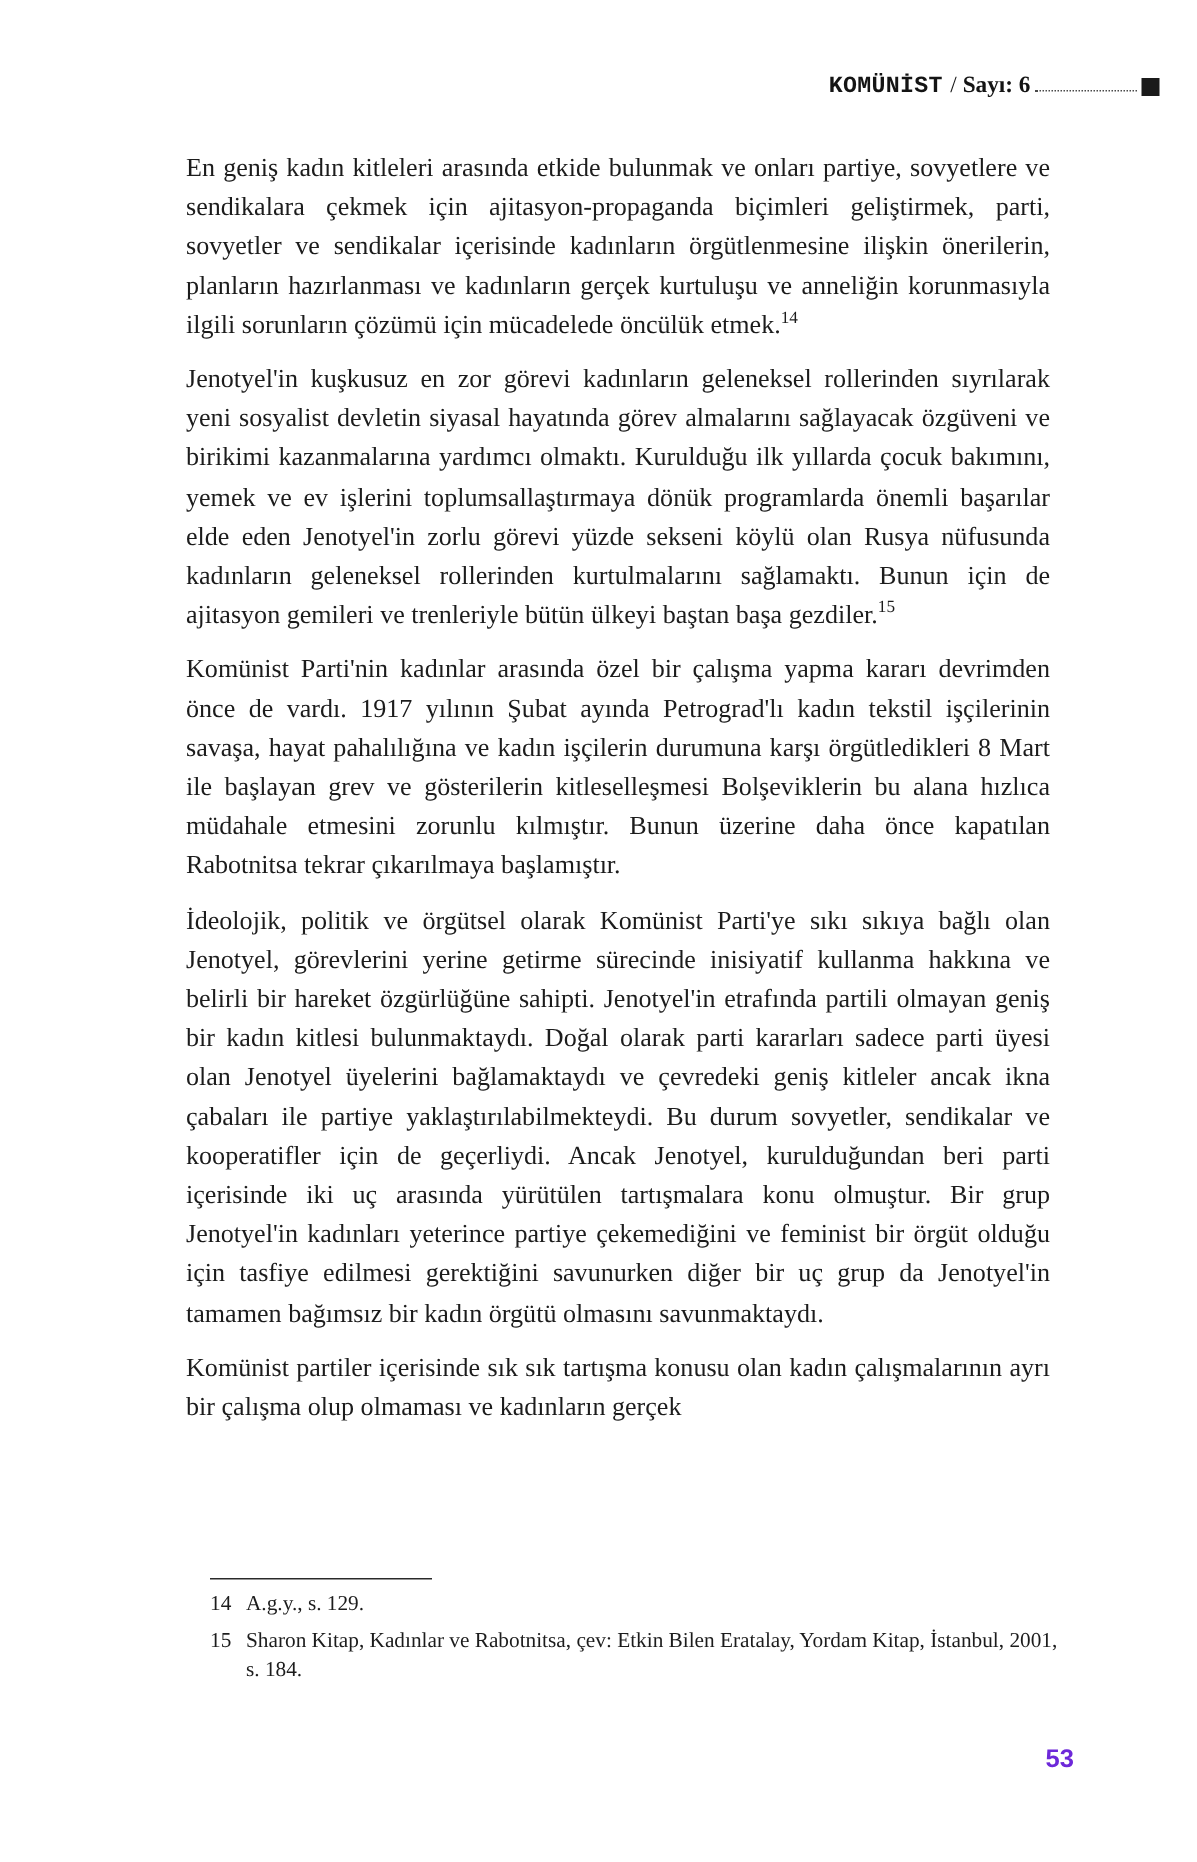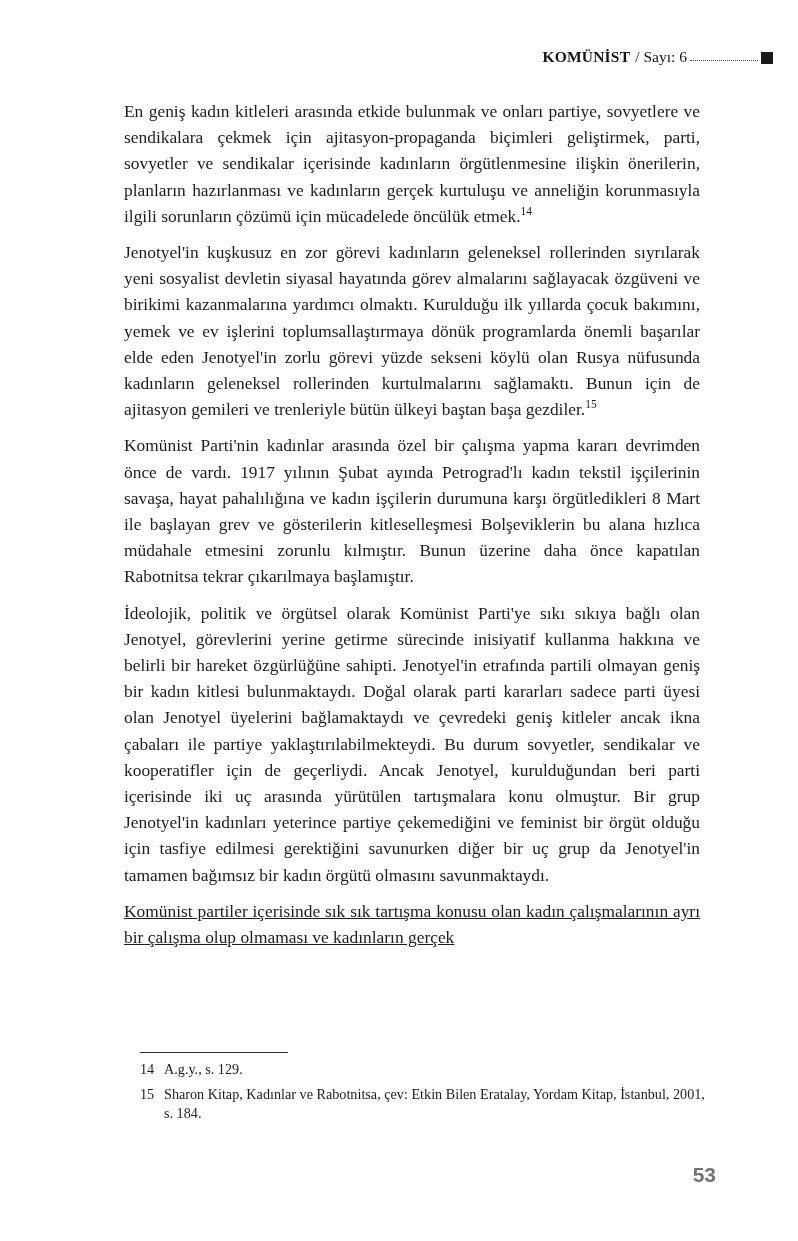--- a/index.html
+++ b/index.html
@@ -29,37 +29,37 @@
     position: absolute;
     left: 140px;
     top: 44px;
     width: 633px;
     height: 26px;
     display: flex;
     align-items: center;
     justify-content: flex-end;
   }
   .header-title {
-    font-family: Liberation Serif, serif;
+    font-family: Liberation Mono, monospace;
     font-weight: bold;
     font-size: 15.5px;
     letter-spacing: 0.2px;
     color: #141414;
     white-space: nowrap;
   }
   .header-sep {
     font-family: "Liberation Serif", serif;
     font-weight: normal;
     font-size: 15.5px;
     color: #141414;
     margin: 0 4px 0 5px;
   }
   .header-issue {
     font-family: "Liberation Serif", serif;
-    font-weight: normal;
+    font-weight: bold;
     font-size: 15.5px;
     color: #141414;
     white-space: nowrap;
   }
   .header-leader {
     flex: 0 0 auto;
     width: 68px;
     height: 1px;
     margin: 6px 3px 0 3px;
     border-bottom: 1.5px dotted #4a4a4a;
@@ -83,21 +83,21 @@
   p.para {
     margin: 0 0 10px 0;
     font-family: "Liberation Serif", serif;
     font-size: 17.4px;
     line-height: 26.2px;
     text-align: justify;
     text-justify: inter-word;
     color: #1c1c1c;
     hyphens: manual;
   }
-  p.para:last-child { margin-bottom: 0; text-decoration: underline; }
+  p.para:last-child { margin-bottom: 0; }
 
   sup.fn {
     font-size: 0.66em;
     vertical-align: super;
     line-height: 0;
   }
 
   .it { }
 
   
@@ -134,22 +134,22 @@
     color: #1c1c1c;
   }
 
   
   .folio {
     position: absolute;
     right: 82px;
     top: 1163px;
     font-family: "Liberation Sans", sans-serif;
     font-weight: bold;
-    font-size: 21px;
-    color: #737373;
+    font-size: 17px;
+    color: #6d28d9;
   }
 </style>
 </head>
 <body>
 
 <div class="page">
 
   <div class="header">
     <span class="header-title">KOMÜNİST</span>
     <span class="header-sep">/</span>

